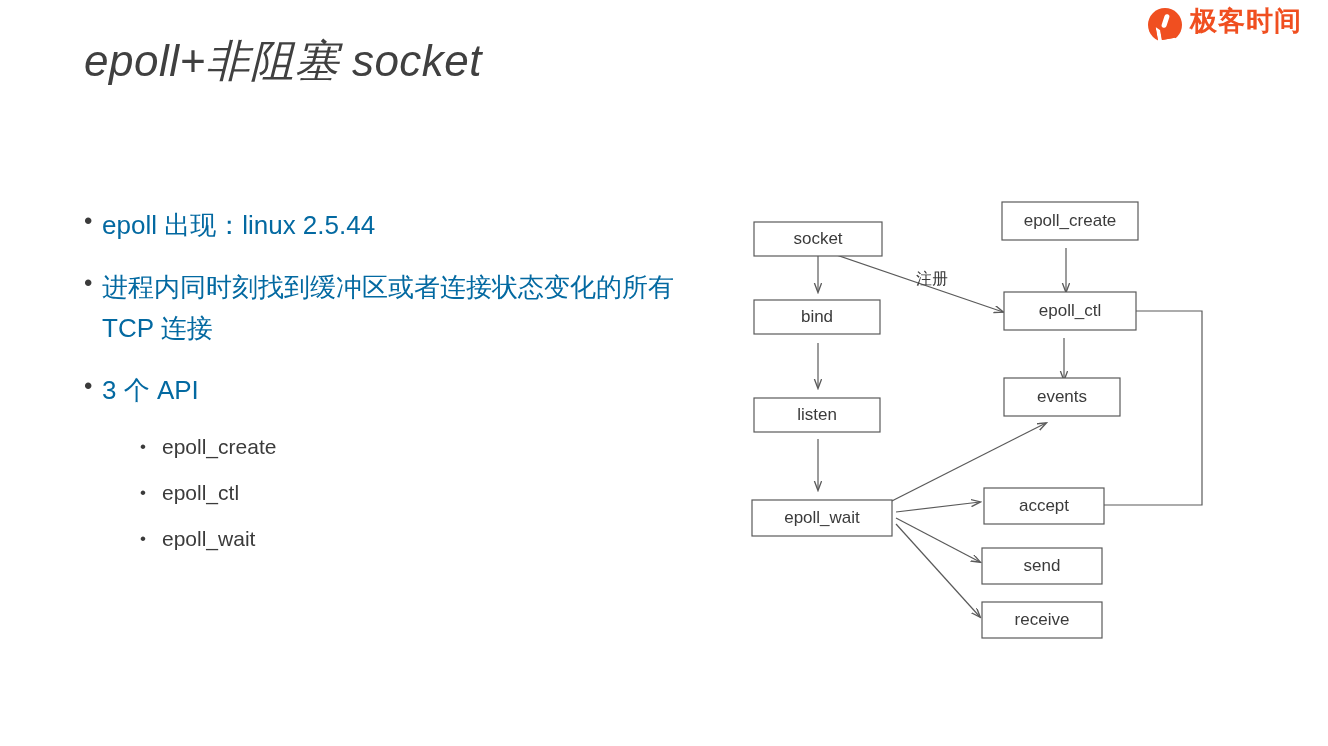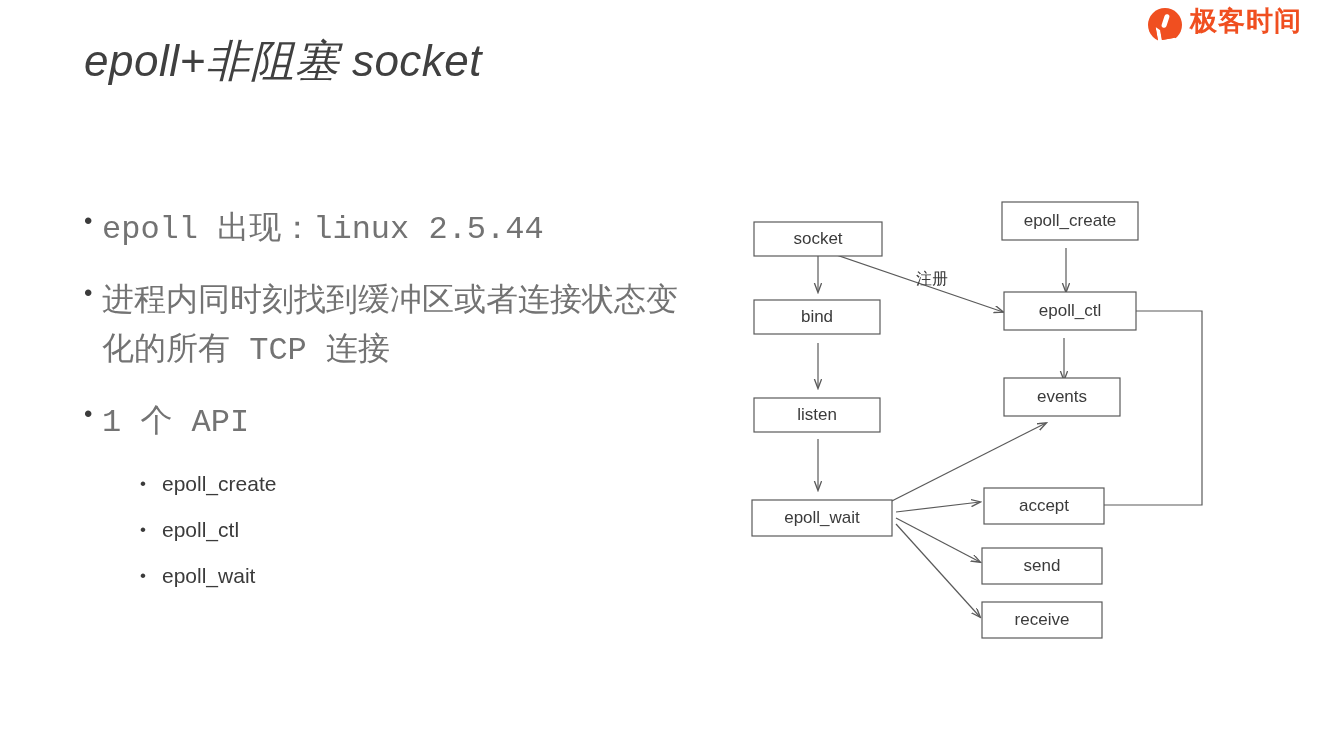--- a/index.html
+++ b/index.html
@@ -91,24 +91,23 @@
   }
   .bullet .dot {
     width: 18px;
     flex: none;
     font-size: 24px;
     line-height: 32px;
     color: #3b3b3b;
     text-align: left;
   }
   .bullet .btext {
-    font-size: 32px;
+    font-size: 26px;
     line-height: 1.55;
-    color: #737373;
-    font-family: Liberation Mono, monospace;
+    color: #0369a1;
   }
   .sub-list {
     margin-top: 4px;
     margin-left: 56px;
   }
   .sub-bullet {
     display: flex;
     align-items: flex-start;
     margin-bottom: 16px;
   }
@@ -177,21 +176,21 @@
     <span class="btext">epoll 出现：linux 2.5.44</span>
   </div>
 
   <div class="bullet">
     <span class="dot">•</span>
     <span class="btext">进程内同时刻找到缓冲区或者连接状态变化的所有 TCP 连接</span>
   </div>
 
   <div class="bullet">
     <span class="dot">•</span>
-    <span class="btext">1 个 API</span>
+    <span class="btext">3 个 API</span>
   </div>
 
   <div class="sub-list">
     <div class="sub-bullet">
       <span class="dot">•</span>
       <span class="btext">epoll_create</span>
     </div>
     <div class="sub-bullet">
       <span class="dot">•</span>
       <span class="btext">epoll_ctl</span>

